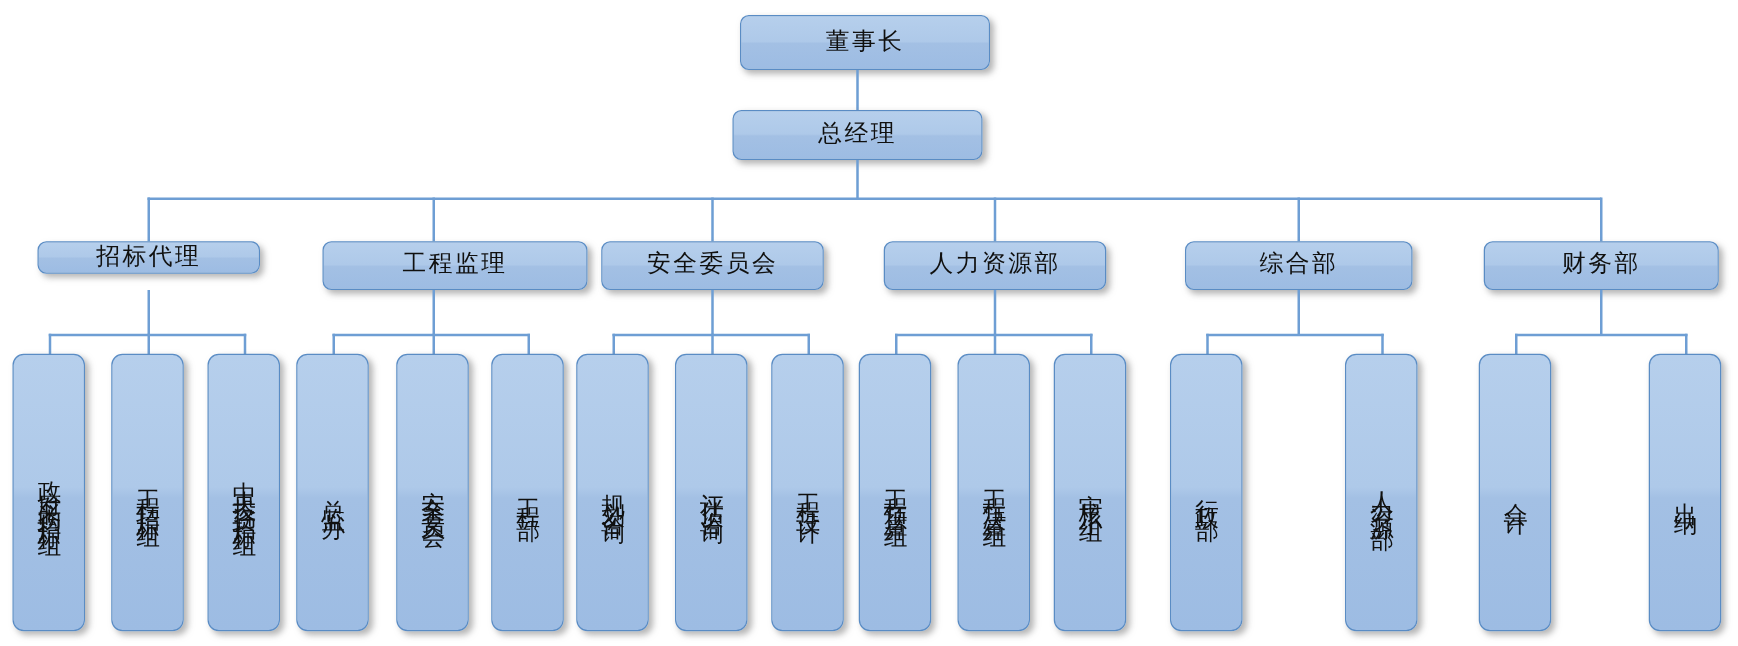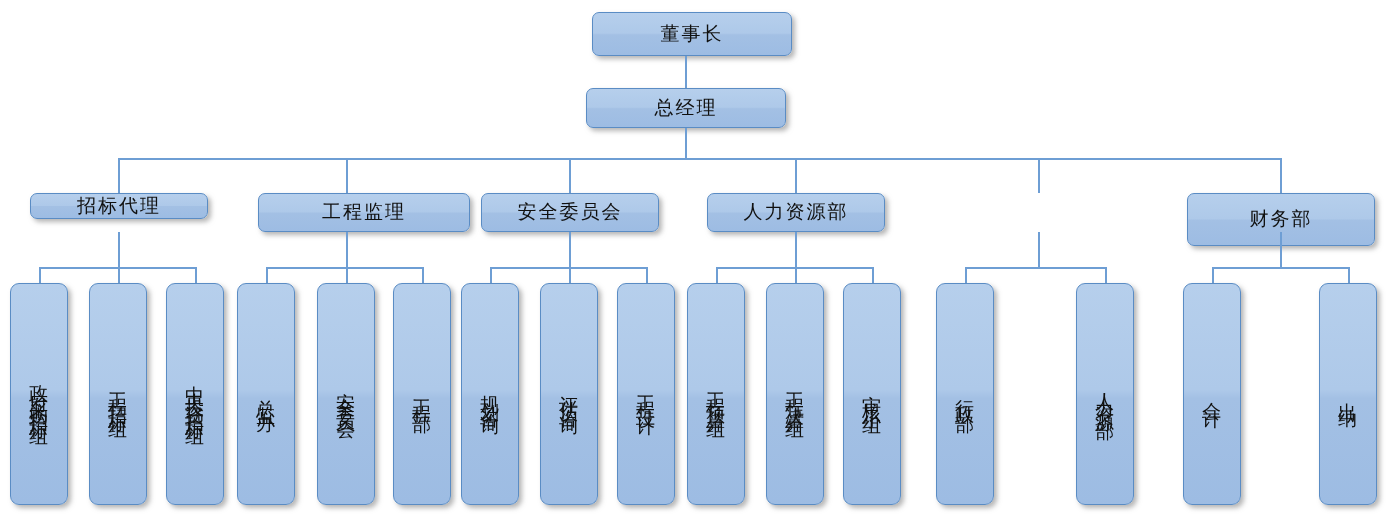--- a/index.html
+++ b/index.html
@@ -92,22 +92,25 @@
   </div>
 
   <div class="node h-text" style="left:481px;top:193px;width:178px;height:39px;">
     <span>安全委员会</span>
   </div>
 
   <div class="node h-text" style="left:707px;top:193px;width:178px;height:39px;">
     <span>人力资源部</span>
   </div>
 
-
-  <div class="node h-text" style="left:1187px;top:193px;width:188px;height:53px;">
+  <div class="node h-text" style="left:948px;top:193px;width:182px;height:39px;">
+    <span>综合部</span>
+  </div>
+
+  <div class="node h-text" style="left:1187px;top:193px;width:188px;height:39px;">
     <span>财务部</span>
   </div>
 
   <div class="ln v" style="left:118px;top:232px;height:36px;"></div>
   <div class="ln h" style="left:39px;top:267px;width:158px;"></div>
   <div class="ln v" style="left:39px;top:267px;height:17px;"></div>
   <div class="ln v" style="left:118px;top:267px;height:17px;"></div>
   <div class="ln v" style="left:195px;top:267px;height:17px;"></div>
 
   <div class="node v-text" style="left:10px;top:283px;width:58px;height:222px;">

